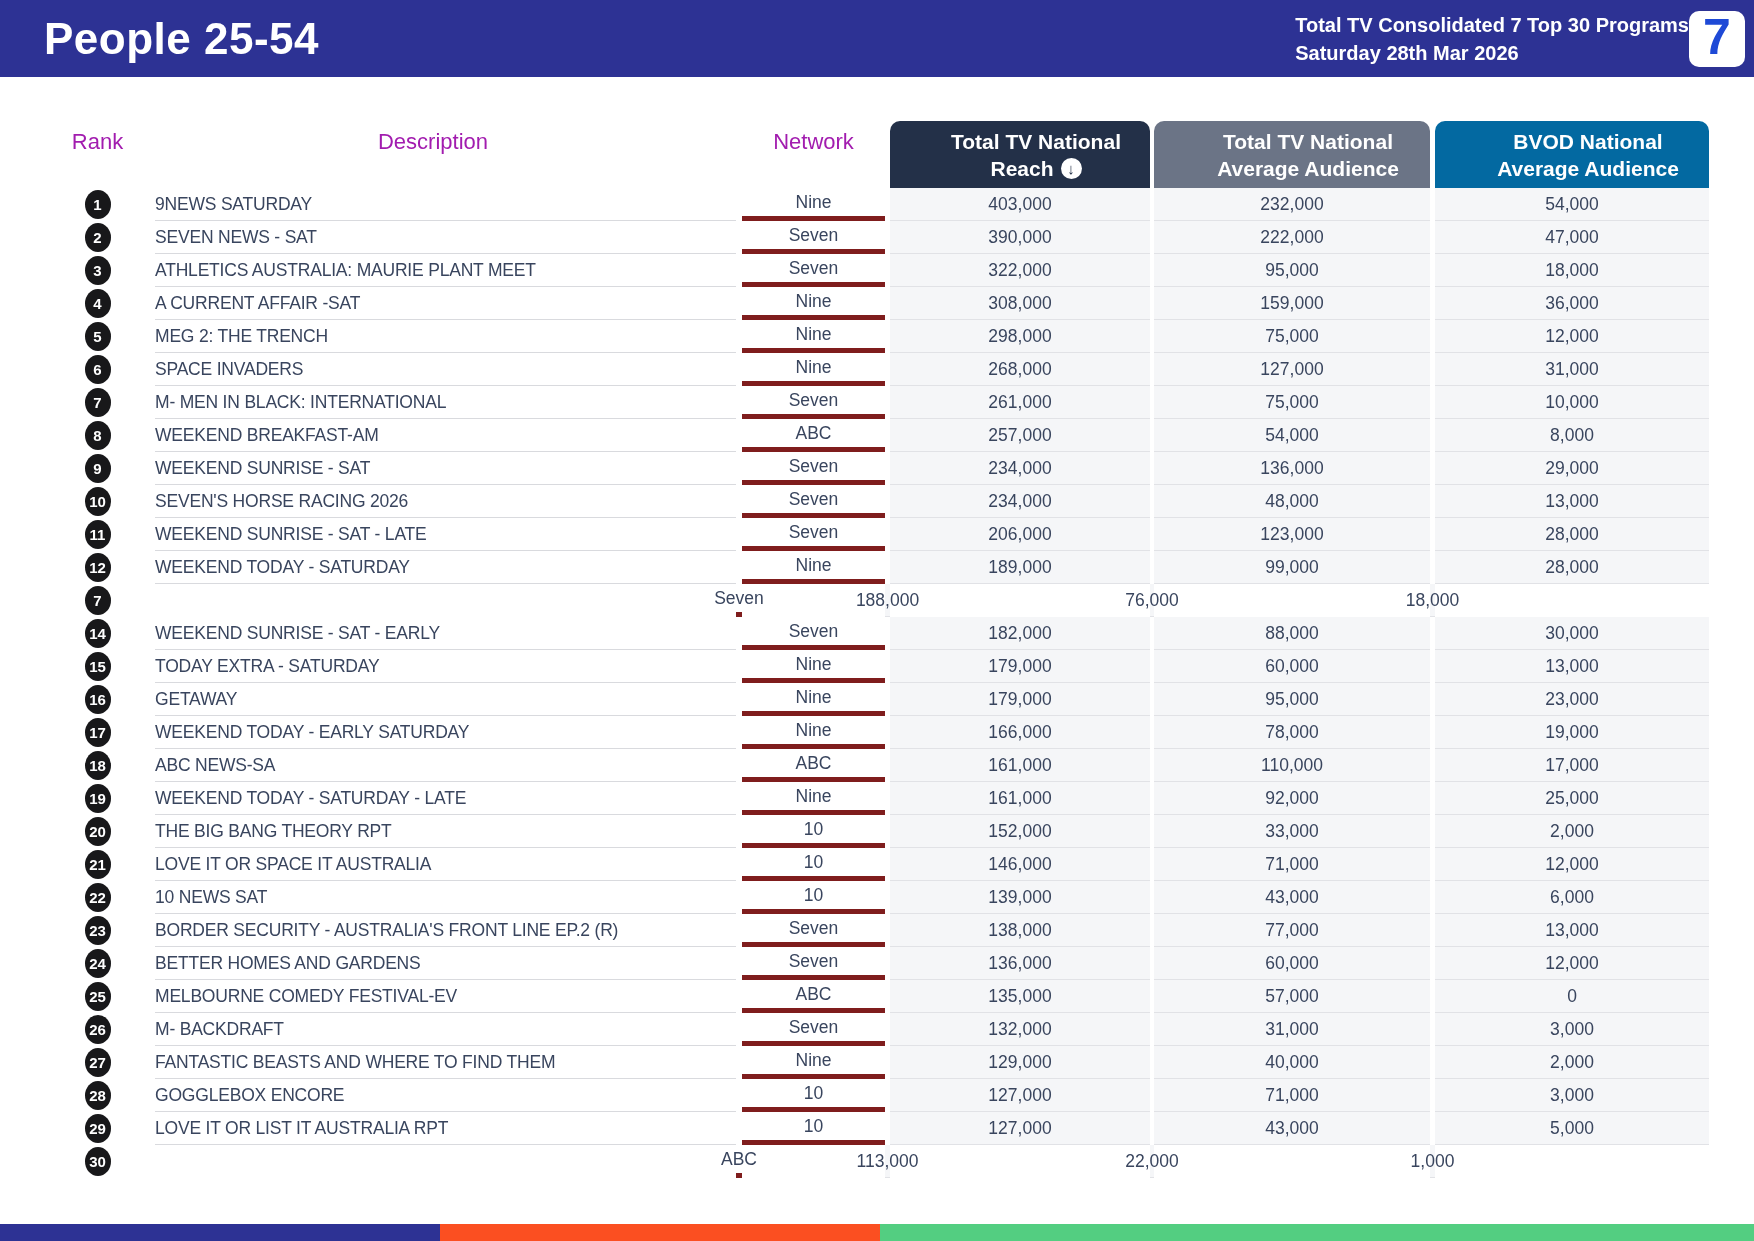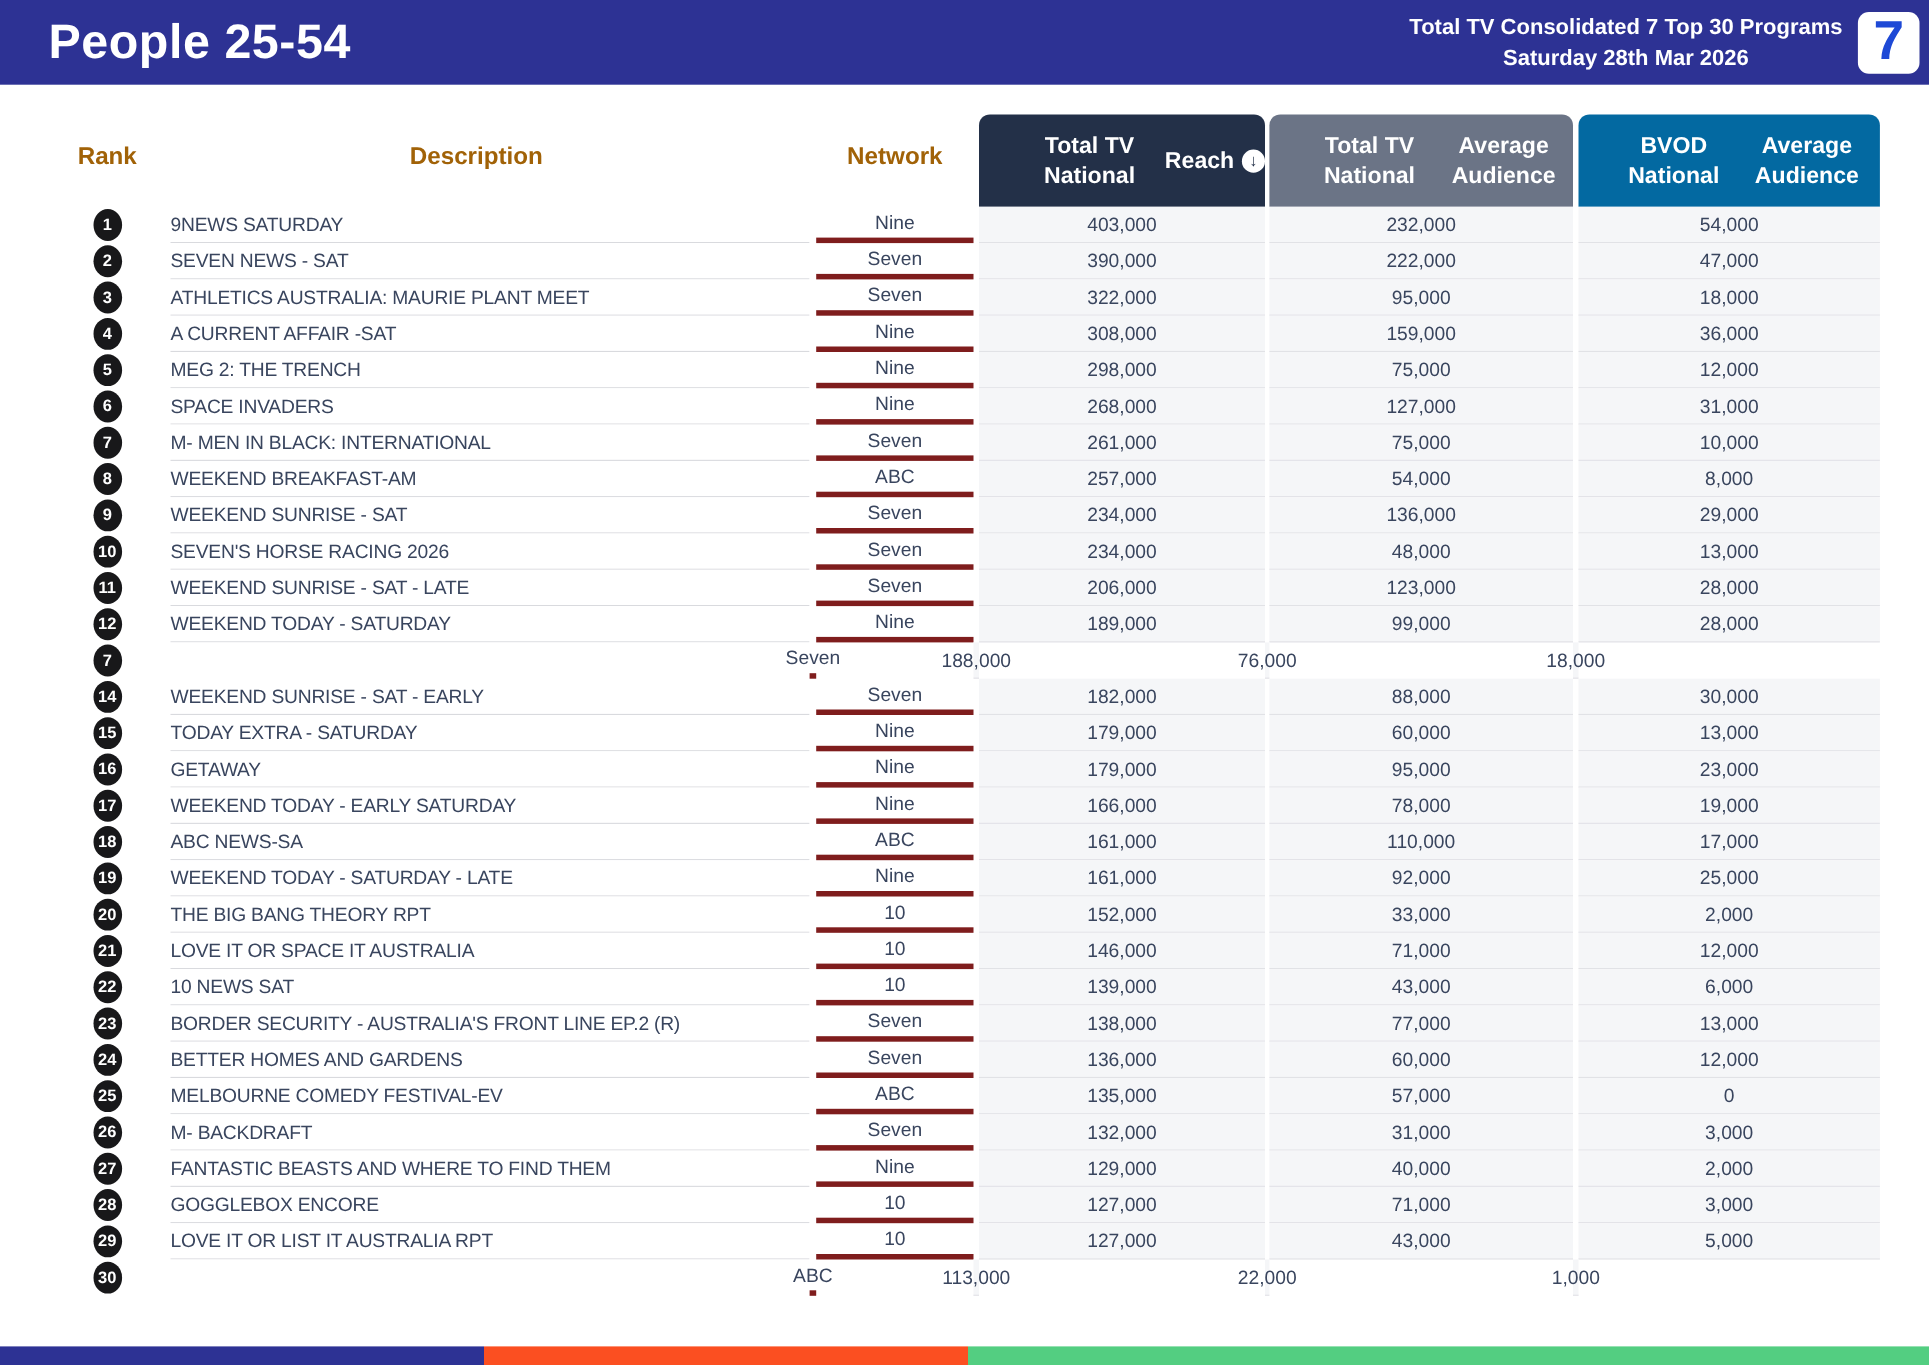--- a/index.html
+++ b/index.html
@@ -13,48 +13,48 @@
   
   .topbar {
     position:absolute; top:0; left:0; width:1754px; height:77px;
     background:#2d3294; display:flex; align-items:center;
   }
   .page-title {
     color:#fff; font-size:44px; font-weight:bold; margin-left:44px;
     letter-spacing:0.5px; white-space:nowrap;
   }
   .top-right {
-    margin-left:auto; text-align:center; color:#fff; font-weight:bold;
-    font-size:20px; line-height:28px; margin-right:14px; white-space:nowrap;
+    margin-left:auto; text-align:left; color:#fff; font-weight:bold;
+    font-size:20px; line-height:28px; white-space:nowrap;
   }
   .logo {
     width:56px; height:56px; background:#ffffff; border-radius:10px;
     margin-right:9px; display:flex; align-items:center; justify-content:center;
     flex:0 0 auto;
   }
   .logo-7 {
     font-size:50px; font-weight:bold; color:#1e49d6; line-height:1;
     transform:translateY(-2px);
   }
 
   
   .table-wrap { position:absolute; left:65px; top:96px; width:1644px; }
   .grid-cols {
     display:grid;
     grid-template-columns:65px 606px 6px 143px 5px 260px 4px 276px 5px 274px;
   }
   .thead { height:92px; }
   .th-label {
-    align-self:center; text-align:center; font-weight:bold;
-    font-size:22px; color:#a16207;
+    align-self:center; text-align:center; font-weight:normal;
+    font-size:22px; color:#a21caf;
   }
   .th-box {
-    align-self:end; height:84px; border-radius:10px 10px 0 0;
+    align-self:end; height:67px; border-radius:10px 10px 0 0;
     color:#ffffff; font-weight:bold; font-size:21px; line-height:27px;
-    display:flex; align-items:center; justify-content:center;
+    display:flex; flex-direction:column; align-items:center; justify-content:center;
     text-align:center; cursor:default;padding-left:32px;
   }
   .reach-line2 { display:flex; align-items:center; gap:7px; }
   .sort-icon {
     width:21px; height:21px; border-radius:50%; background:#ffffff;
     color:#233048; font-size:15px; font-weight:bold;
     display:inline-flex; align-items:center; justify-content:center;
     line-height:1;
   }
 

